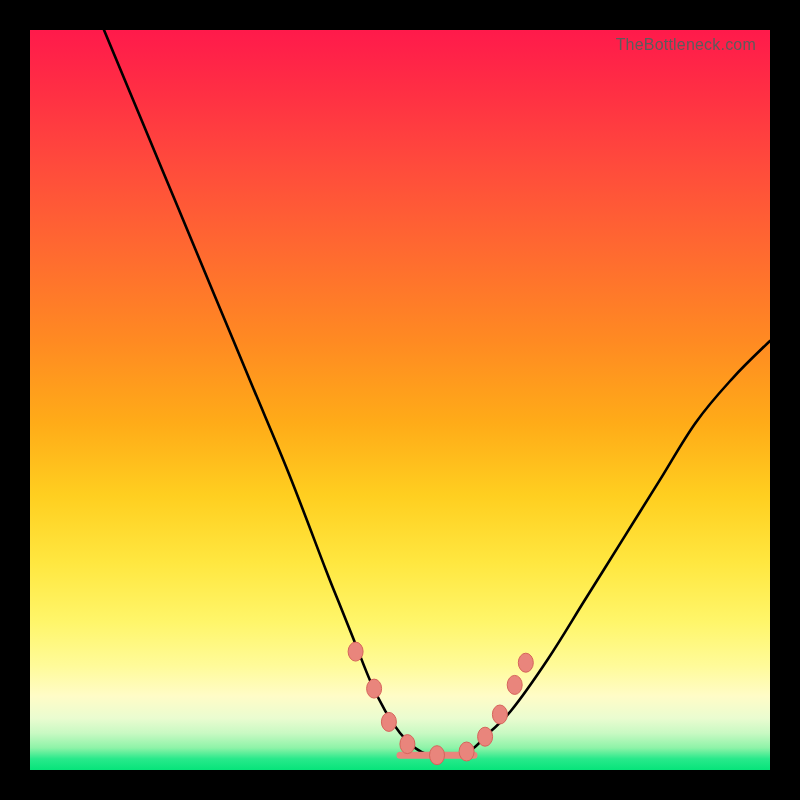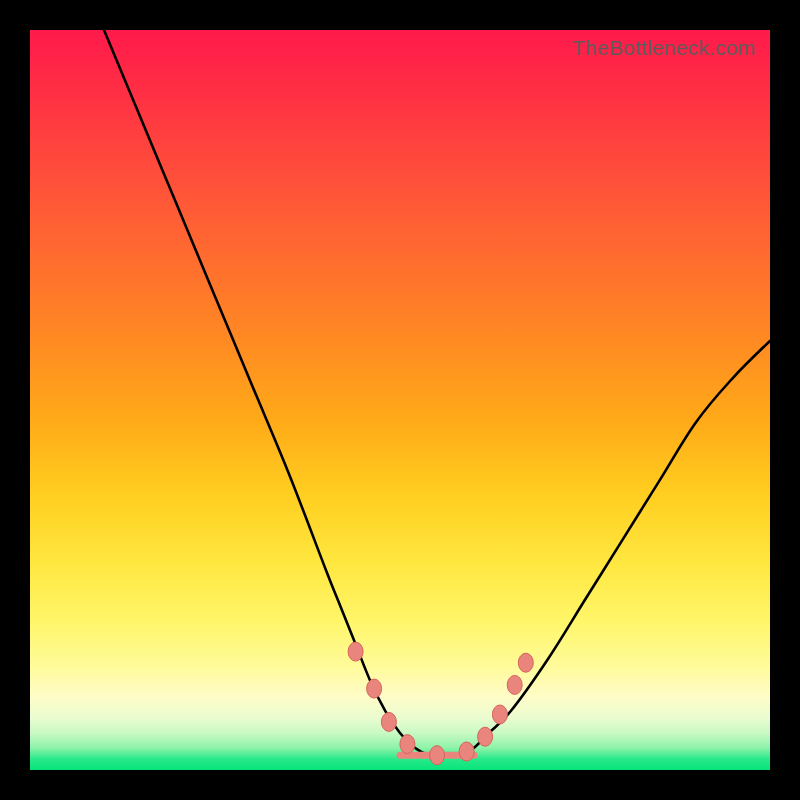--- a/index.html
+++ b/index.html
@@ -42,21 +42,21 @@
       #8ef3a8 97%,
       #28e98b 98.5%,
       #07e47a 100%
     );
   }
   .watermark {
     position: absolute;
     top: 6px;
     right: 14px;
     color: #5c5c5c;
-    font-size: 21px;
+    font-size: 16px;
     font-weight: 400;
     letter-spacing: 0.2px;
     user-select: none;
   }
   svg.curve {
     position: absolute;
     left: 0;
     top: 0;
     width: 740px;
     height: 740px;

